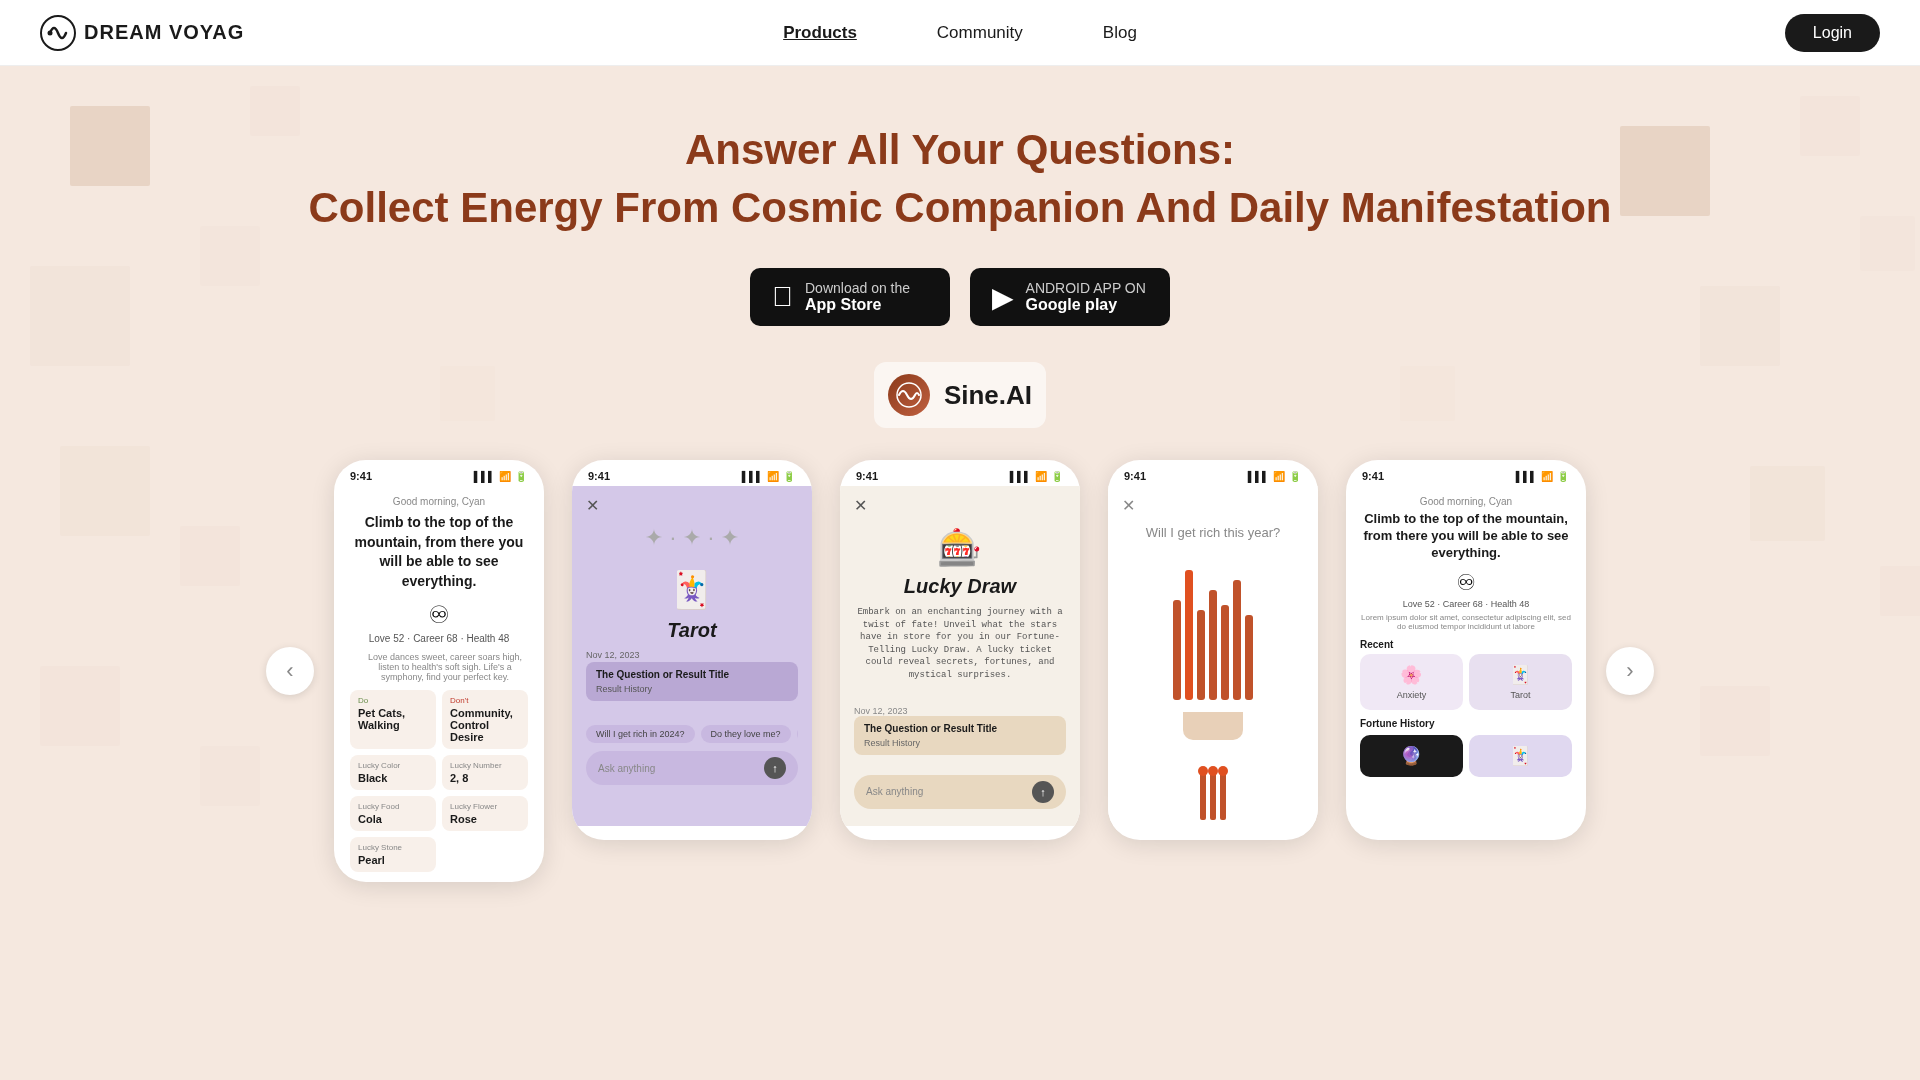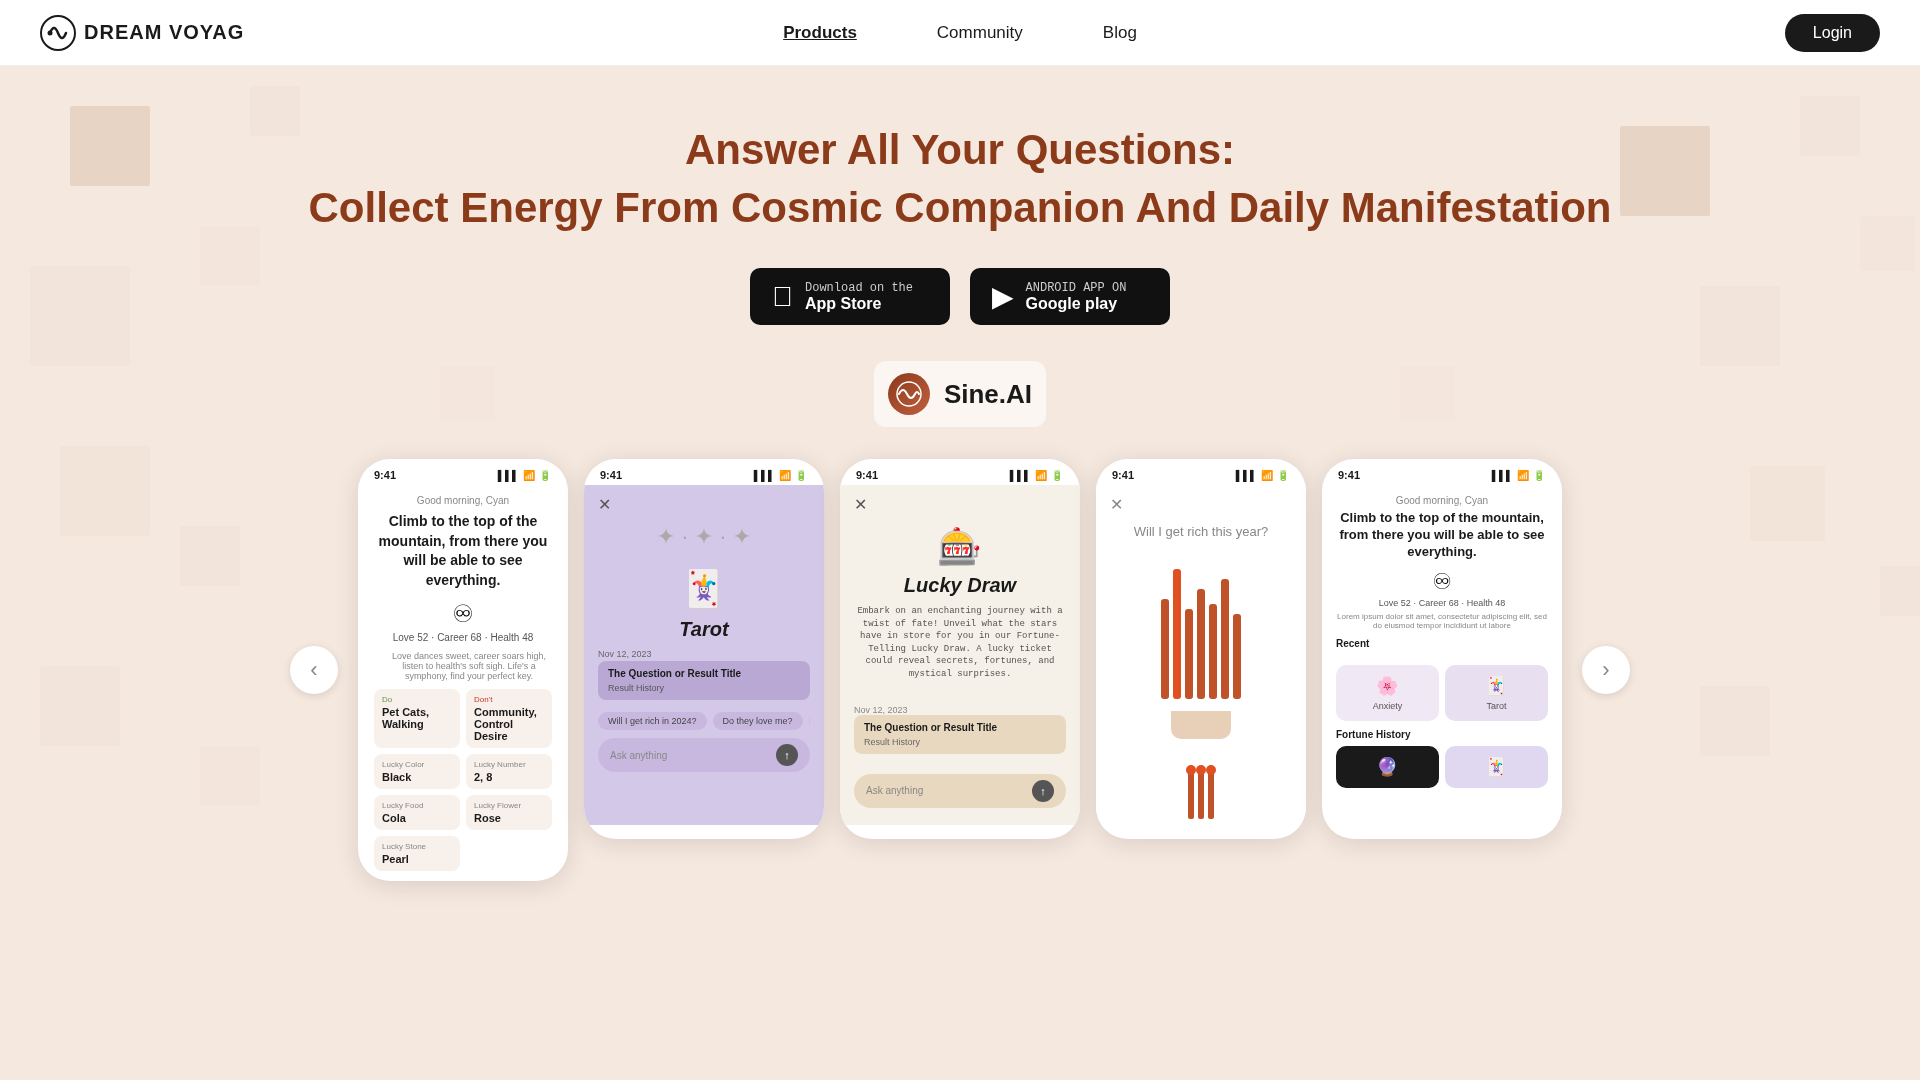--- a/index.html
+++ b/index.html
@@ -52,21 +52,21 @@
       display: flex; gap: 20px; margin-top: 36px; position: relative; z-index: 2;
     }
     .cta-btn {
       background: #111; color: #fff; border-radius: 10px;
       display: flex; align-items: center; gap: 12px;
       padding: 12px 22px; cursor: pointer; text-decoration: none;
       min-width: 200px;
     }
     .cta-btn-icon { font-size: 28px; }
     .cta-btn-text { display: flex; flex-direction: column; }
-    .cta-btn-sub { font-size: 12px; color: #ccc; font-family: Liberation Mono, monospace; }
+    .cta-btn-sub { font-size: 14px; color: #ccc; }
     .cta-btn-main { font-size: 16px; font-weight: 600; }
 
     
     .sine-badge {
       margin-top: 36px; position: relative; z-index: 2;
       background: rgba(255,255,255,0.6); border-radius: 12px;
       padding: 12px 14px; display: flex; align-items: center; gap: 14px;
     }
     .sine-logo-circle {
       width: 42px; height: 42px; border-radius: 50%;
@@ -86,21 +86,21 @@
       width: 48px; height: 48px; background: #fff; border: none; border-radius: 50%;
       display: flex; align-items: center; justify-content: center;
       cursor: pointer; font-size: 22px; color: #888;
       box-shadow: 0 2px 8px rgba(0,0,0,0.12);
       flex-shrink: 0;
     }
     .carousel-arrow.left { margin-right: 20px; }
     .carousel-arrow.right { margin-left: 20px; }
 
     .phones-row {
-      display: flex; gap: 16px; align-items: flex-start;
+      display: flex; gap: 28px; align-items: flex-start;
     }
 
     
     .phone-card {
       width: 210px; background: #fff; border-radius: 32px;
       overflow: hidden; box-shadow: 0 4px 24px rgba(0,0,0,0.12);
       flex-shrink: 0; position: relative;
       min-height: 380px;
     }
     .phone-card.large { width: 240px; }
@@ -128,21 +128,21 @@
     .phone2-body { background: #d4c8e8; padding: 10px 14px; min-height: 340px; position: relative; }
     .phone2-close { font-size: 16px; cursor: pointer; color: #555; }
     .phone2-stars { text-align: center; font-size: 22px; padding: 10px 0; color: #aaa; }
     .phone2-card-icon { text-align: center; font-size: 36px; margin: 8px 0; }
     .phone2-title { text-align: center; font-size: 20px; font-weight: 700; color: #1a1a1a; margin-bottom: 8px; font-style: italic; }
     .phone2-desc { font-size: 9px; color: #444; text-align: center; line-height: 1.4; margin-bottom: 10px; }
     .phone2-date { font-size: 9px; color: #666; margin-bottom: 2px; }
     .phone2-result-row { background: #b9a8d4; border-radius: 8px; padding: 7px 10px; margin-bottom: 6px; }
     .phone2-result-title { font-size: 10px; font-weight: 600; color: #1a1a1a; }
     .phone2-history { font-size: 9px; color: #555; margin-top: 4px; }
-    .phone2-tags { display: flex; gap: 6px; margin-top: 12px; overflow: hidden; }
+    .phone2-tags { display: flex; gap: 6px; margin-top: 24px; overflow: hidden; }
     .phone2-tag { background: #c8b8e0; border-radius: 16px; padding: 4px 10px; font-size: 9px; color: #444; white-space: nowrap; }
     .phone2-input { background: #c8b8e0; border-radius: 20px; display: flex; align-items: center; padding: 6px 12px; margin-top: 8px; gap: 8px; }
     .phone2-input-text { font-size: 10px; color: #888; flex: 1; }
     .phone2-input-btn { background: #555; color: #fff; border-radius: 50%; width: 22px; height: 22px; display: flex; align-items: center; justify-content: center; font-size: 11px; }
 
     
     .phone3-body { background: #f5f0e8; padding: 10px 14px; min-height: 340px; }
     .phone3-close { font-size: 16px; color: #555; }
     .phone3-icon { text-align: center; font-size: 36px; margin: 12px 0 6px; }
     .phone3-title { text-align: center; font-size: 20px; font-weight: 700; font-style: italic; color: #1a1a1a; margin-bottom: 8px; }
@@ -164,21 +164,21 @@
     .stick.highlight { background: #e05020; }
     .sticks-cup { width: 60px; height: 28px; background: #e8d0b8; border-radius: 0 0 10px 10px; margin-top: 2px; }
 
     
     .phone5-body { padding: 10px 14px; }
     .phone5-greeting { font-size: 10px; color: #888; text-align: center; margin-bottom: 4px; }
     .phone5-quote { font-size: 13px; font-weight: 600; text-align: center; color: #1a1a1a; line-height: 1.3; margin-bottom: 8px; }
     .phone5-icon { text-align: center; font-size: 22px; margin-bottom: 3px; }
     .phone5-stats { font-size: 9px; color: #555; text-align: center; margin-bottom: 4px; }
     .phone5-subdesc { font-size: 8px; color: #888; text-align: center; margin-bottom: 8px; }
-    .phone5-section-label { font-size: 10px; font-weight: 600; color: #1a1a1a; margin-bottom: 16px; }
+    .phone5-section-label { font-size: 10px; font-weight: 600; color: #1a1a1a; margin-bottom: 4px; }
     .phone5-recent-grid { display: grid; grid-template-columns: 1fr 1fr; gap: 6px; margin-bottom: 8px; }
     .phone5-recent-card { background: #f0e8f5; border-radius: 10px; padding: 10px 8px; display: flex; flex-direction: column; align-items: center; gap: 4px; }
     .phone5-recent-card.tarot { background: #e8e0f0; }
     .phone5-recent-icon { font-size: 18px; }
     .phone5-recent-label { font-size: 9px; color: #555; font-weight: 500; }
     .phone5-fortune-label { font-size: 10px; font-weight: 600; color: #1a1a1a; margin-bottom: 6px; }
     .phone5-fortune-grid { display: grid; grid-template-columns: 1fr 1fr; gap: 6px; }
     .phone5-fortune-card { background: #1a1a1a; border-radius: 10px; padding: 10px 8px; display: flex; flex-direction: column; align-items: center; gap: 4px; }
     .phone5-fortune-card.light { background: #e0d8f0; }
     .phone5-fortune-icon { font-size: 18px; }

